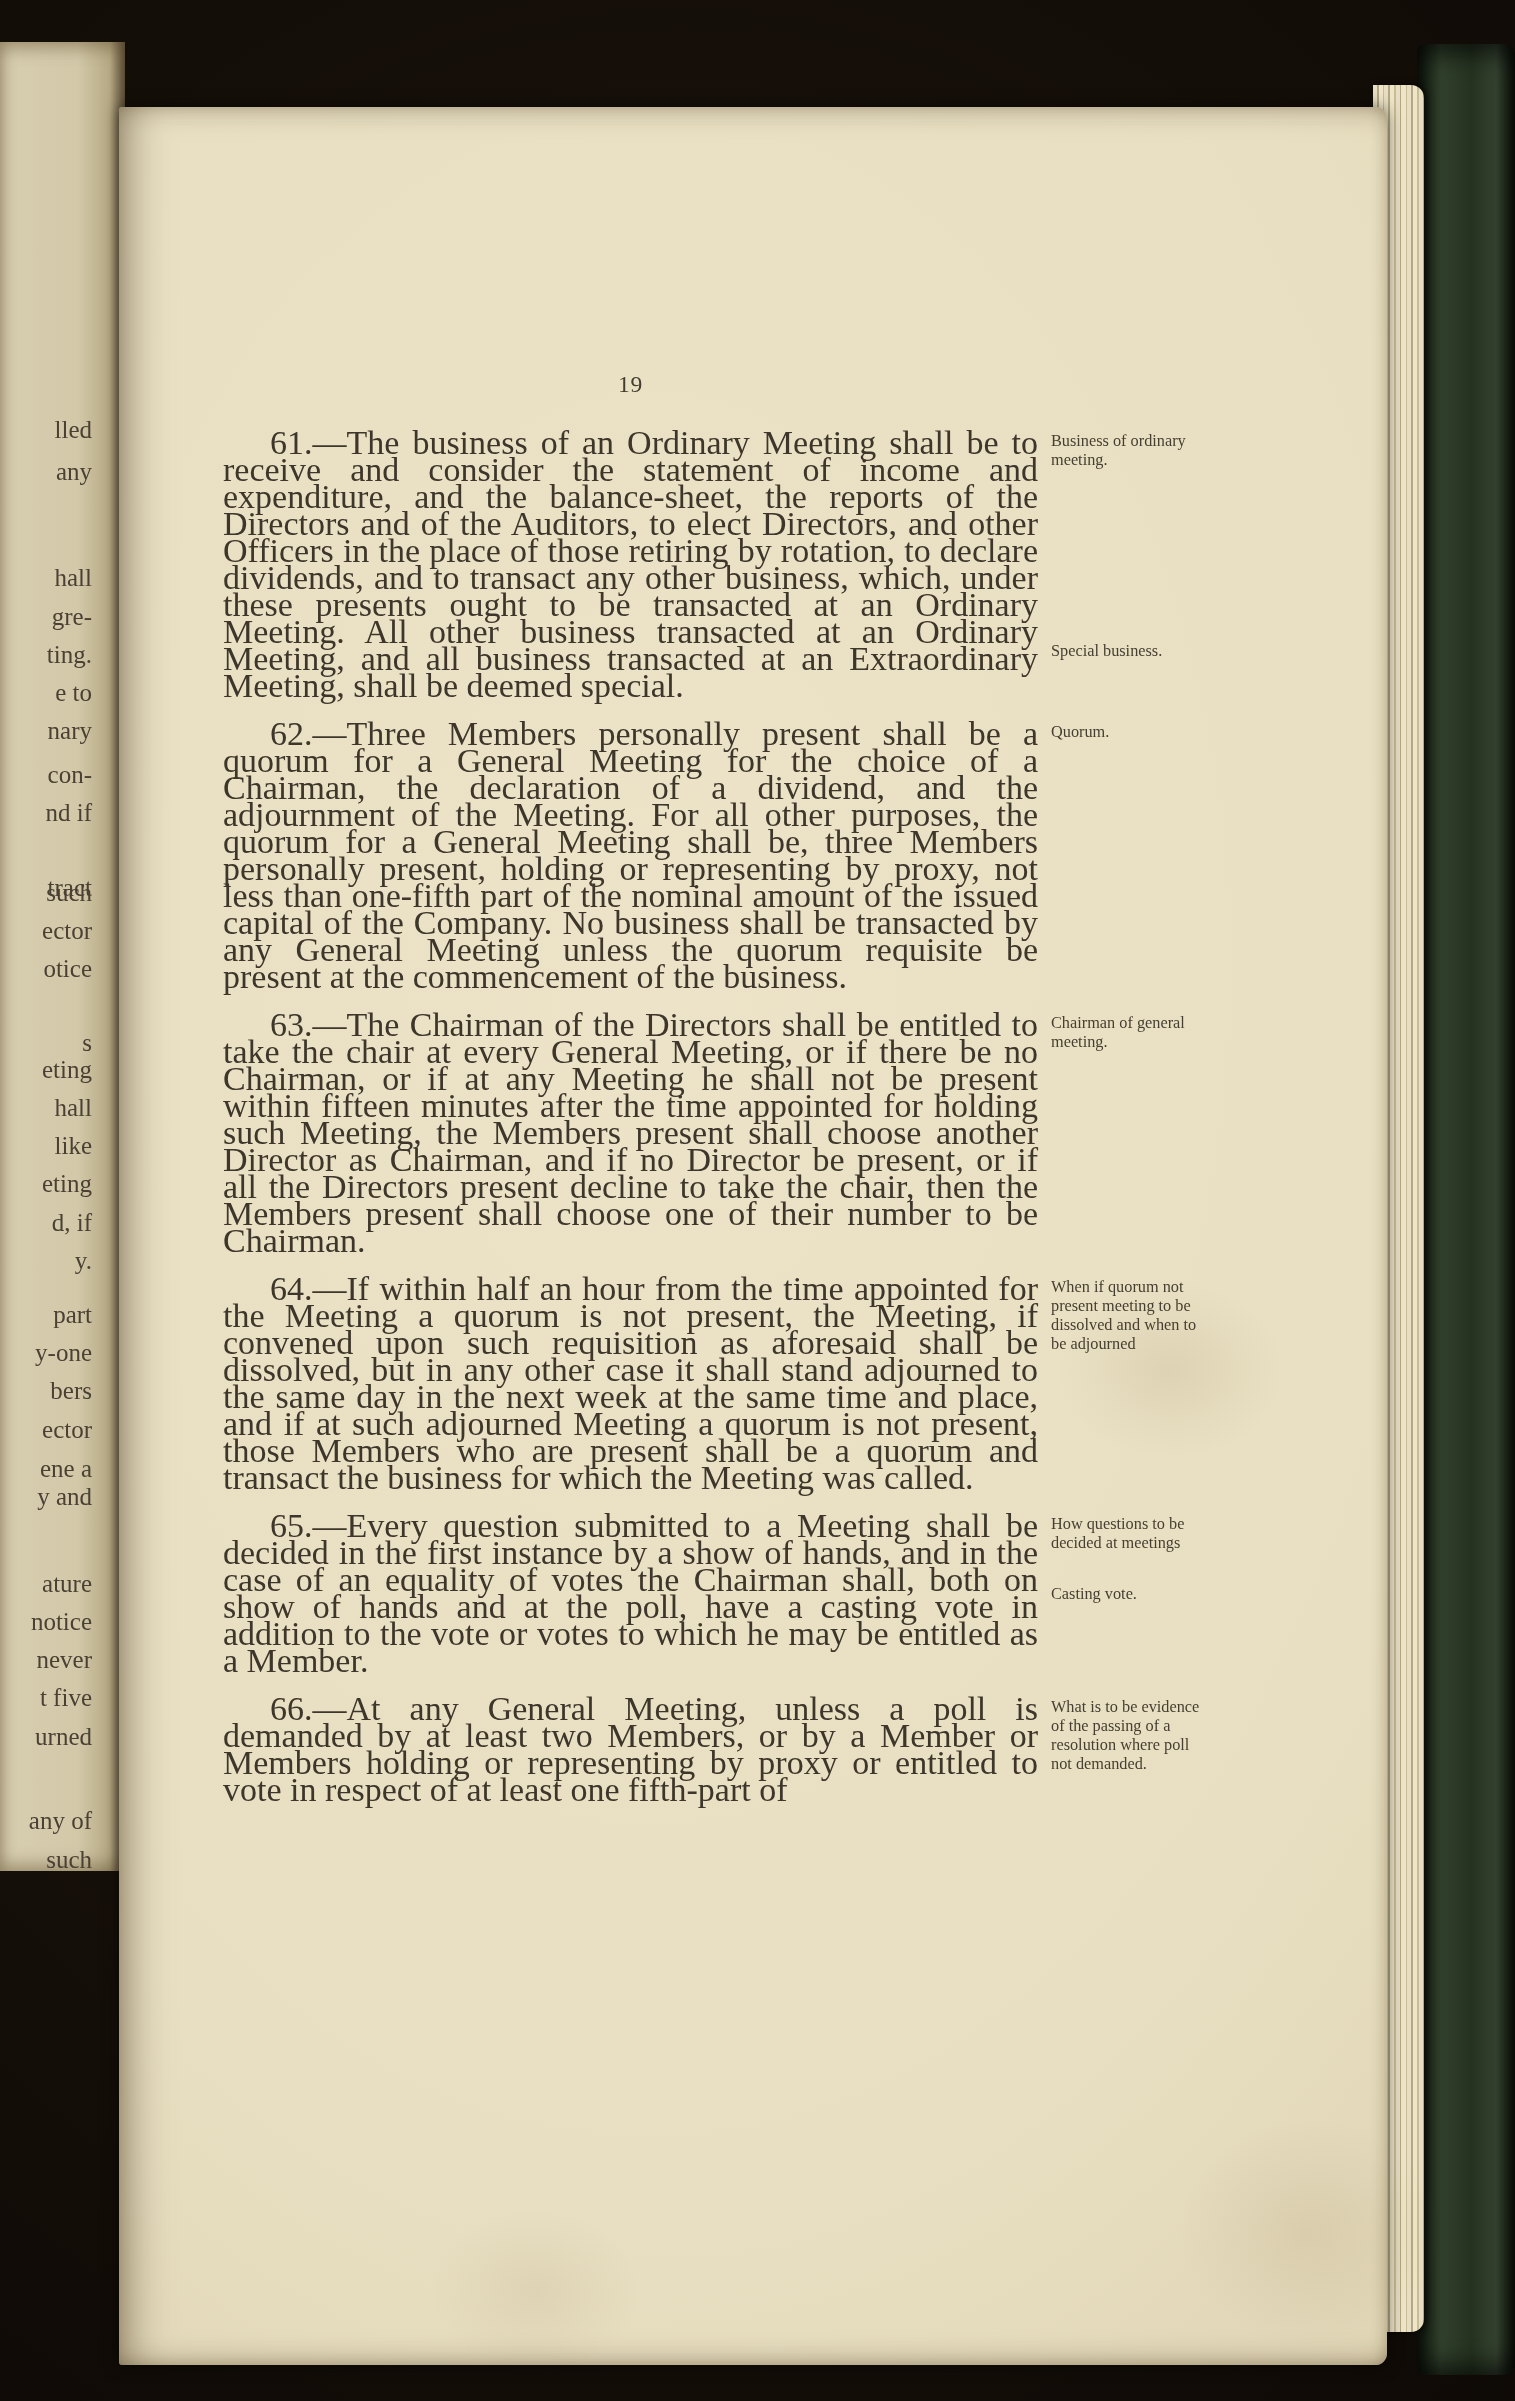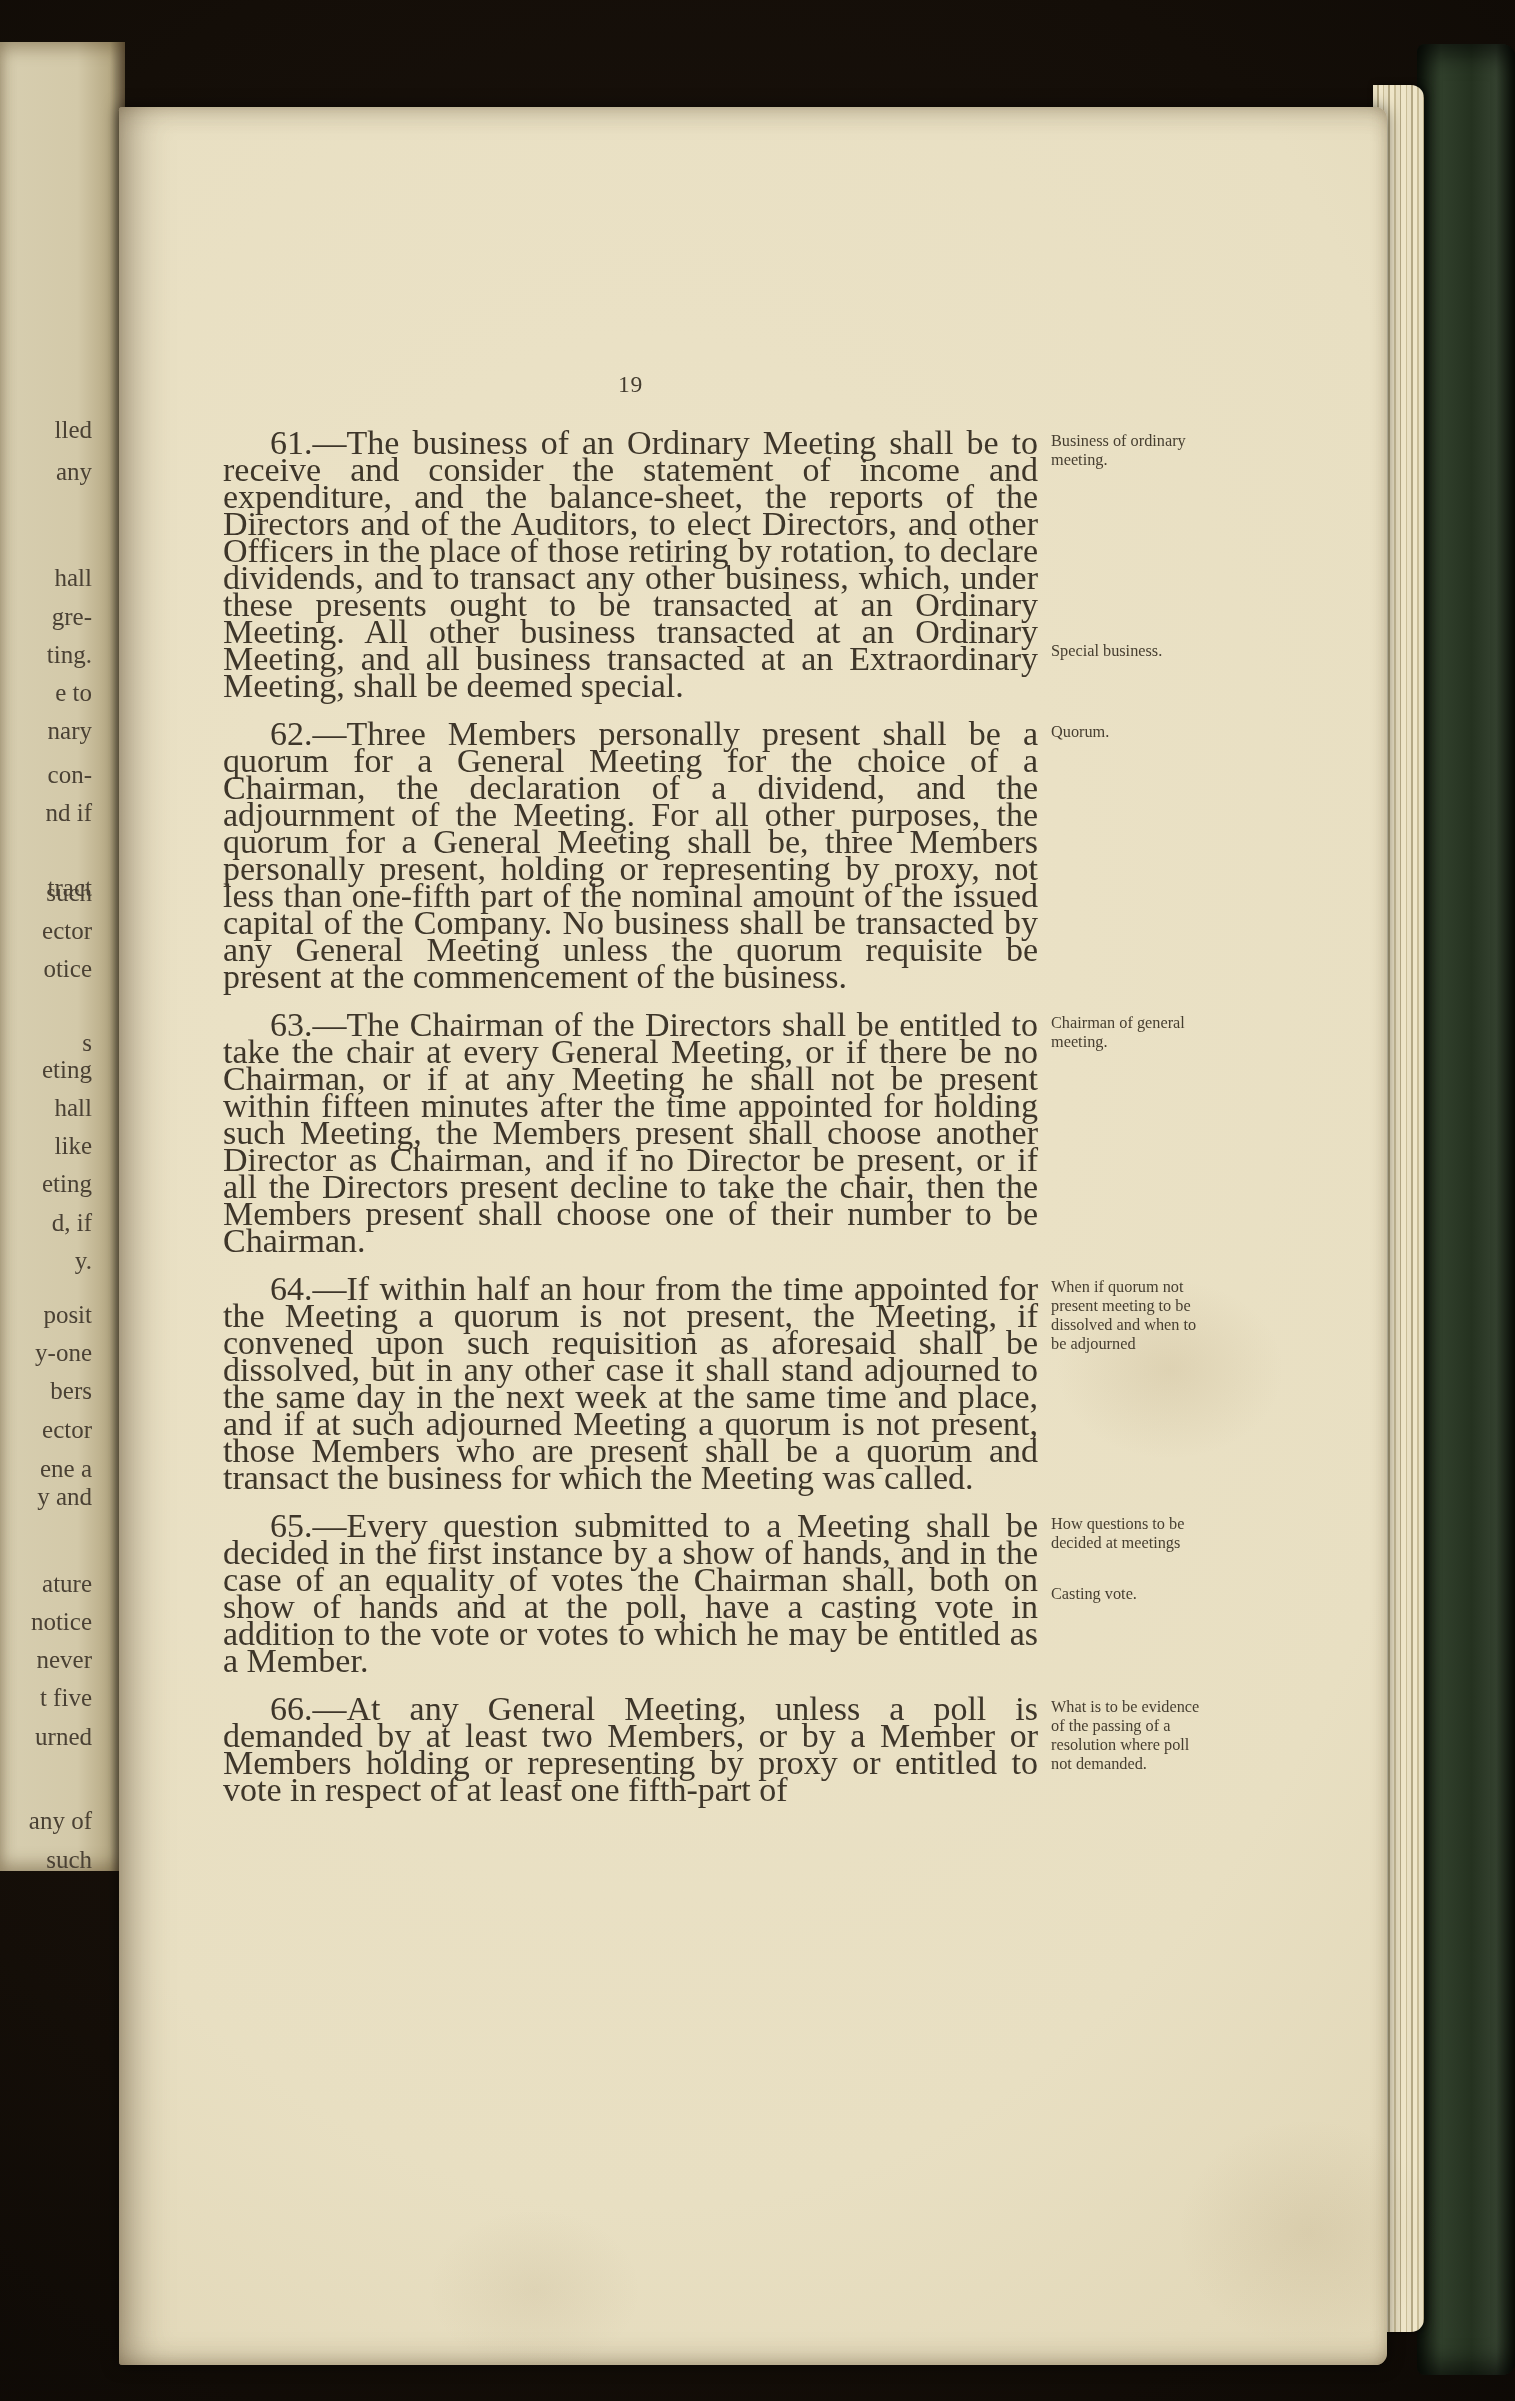--- a/index.html
+++ b/index.html
@@ -82,21 +82,21 @@
     <span class="frag" style="top:836px">such</span>
     <span class="frag" style="top:874px">ector</span>
     <span class="frag" style="top:912px">otice</span>
     <span class="frag" style="top:986px">s</span>
     <span class="frag" style="top:1013px">eting</span>
     <span class="frag" style="top:1051px">hall</span>
     <span class="frag" style="top:1089px">like</span>
     <span class="frag" style="top:1127px">eting</span>
     <span class="frag" style="top:1166px">d, if</span>
     <span class="frag" style="top:1204px">y.</span>
-    <span class="frag" style="top:1258px">posit</span>
+    <span class="frag" style="top:1258px">part</span>
     <span class="frag" style="top:1296px">y-one</span>
     <span class="frag" style="top:1334px">bers</span>
     <span class="frag" style="top:1373px">ector</span>
     <span class="frag" style="top:1412px">ene a</span>
     <span class="frag" style="top:1440px">y and</span>
     <span class="frag" style="top:1527px">ature</span>
     <span class="frag" style="top:1565px">notice</span>
     <span class="frag" style="top:1603px">never</span>
     <span class="frag" style="top:1641px">t five</span>
     <span class="frag" style="top:1680px">urned</span>

